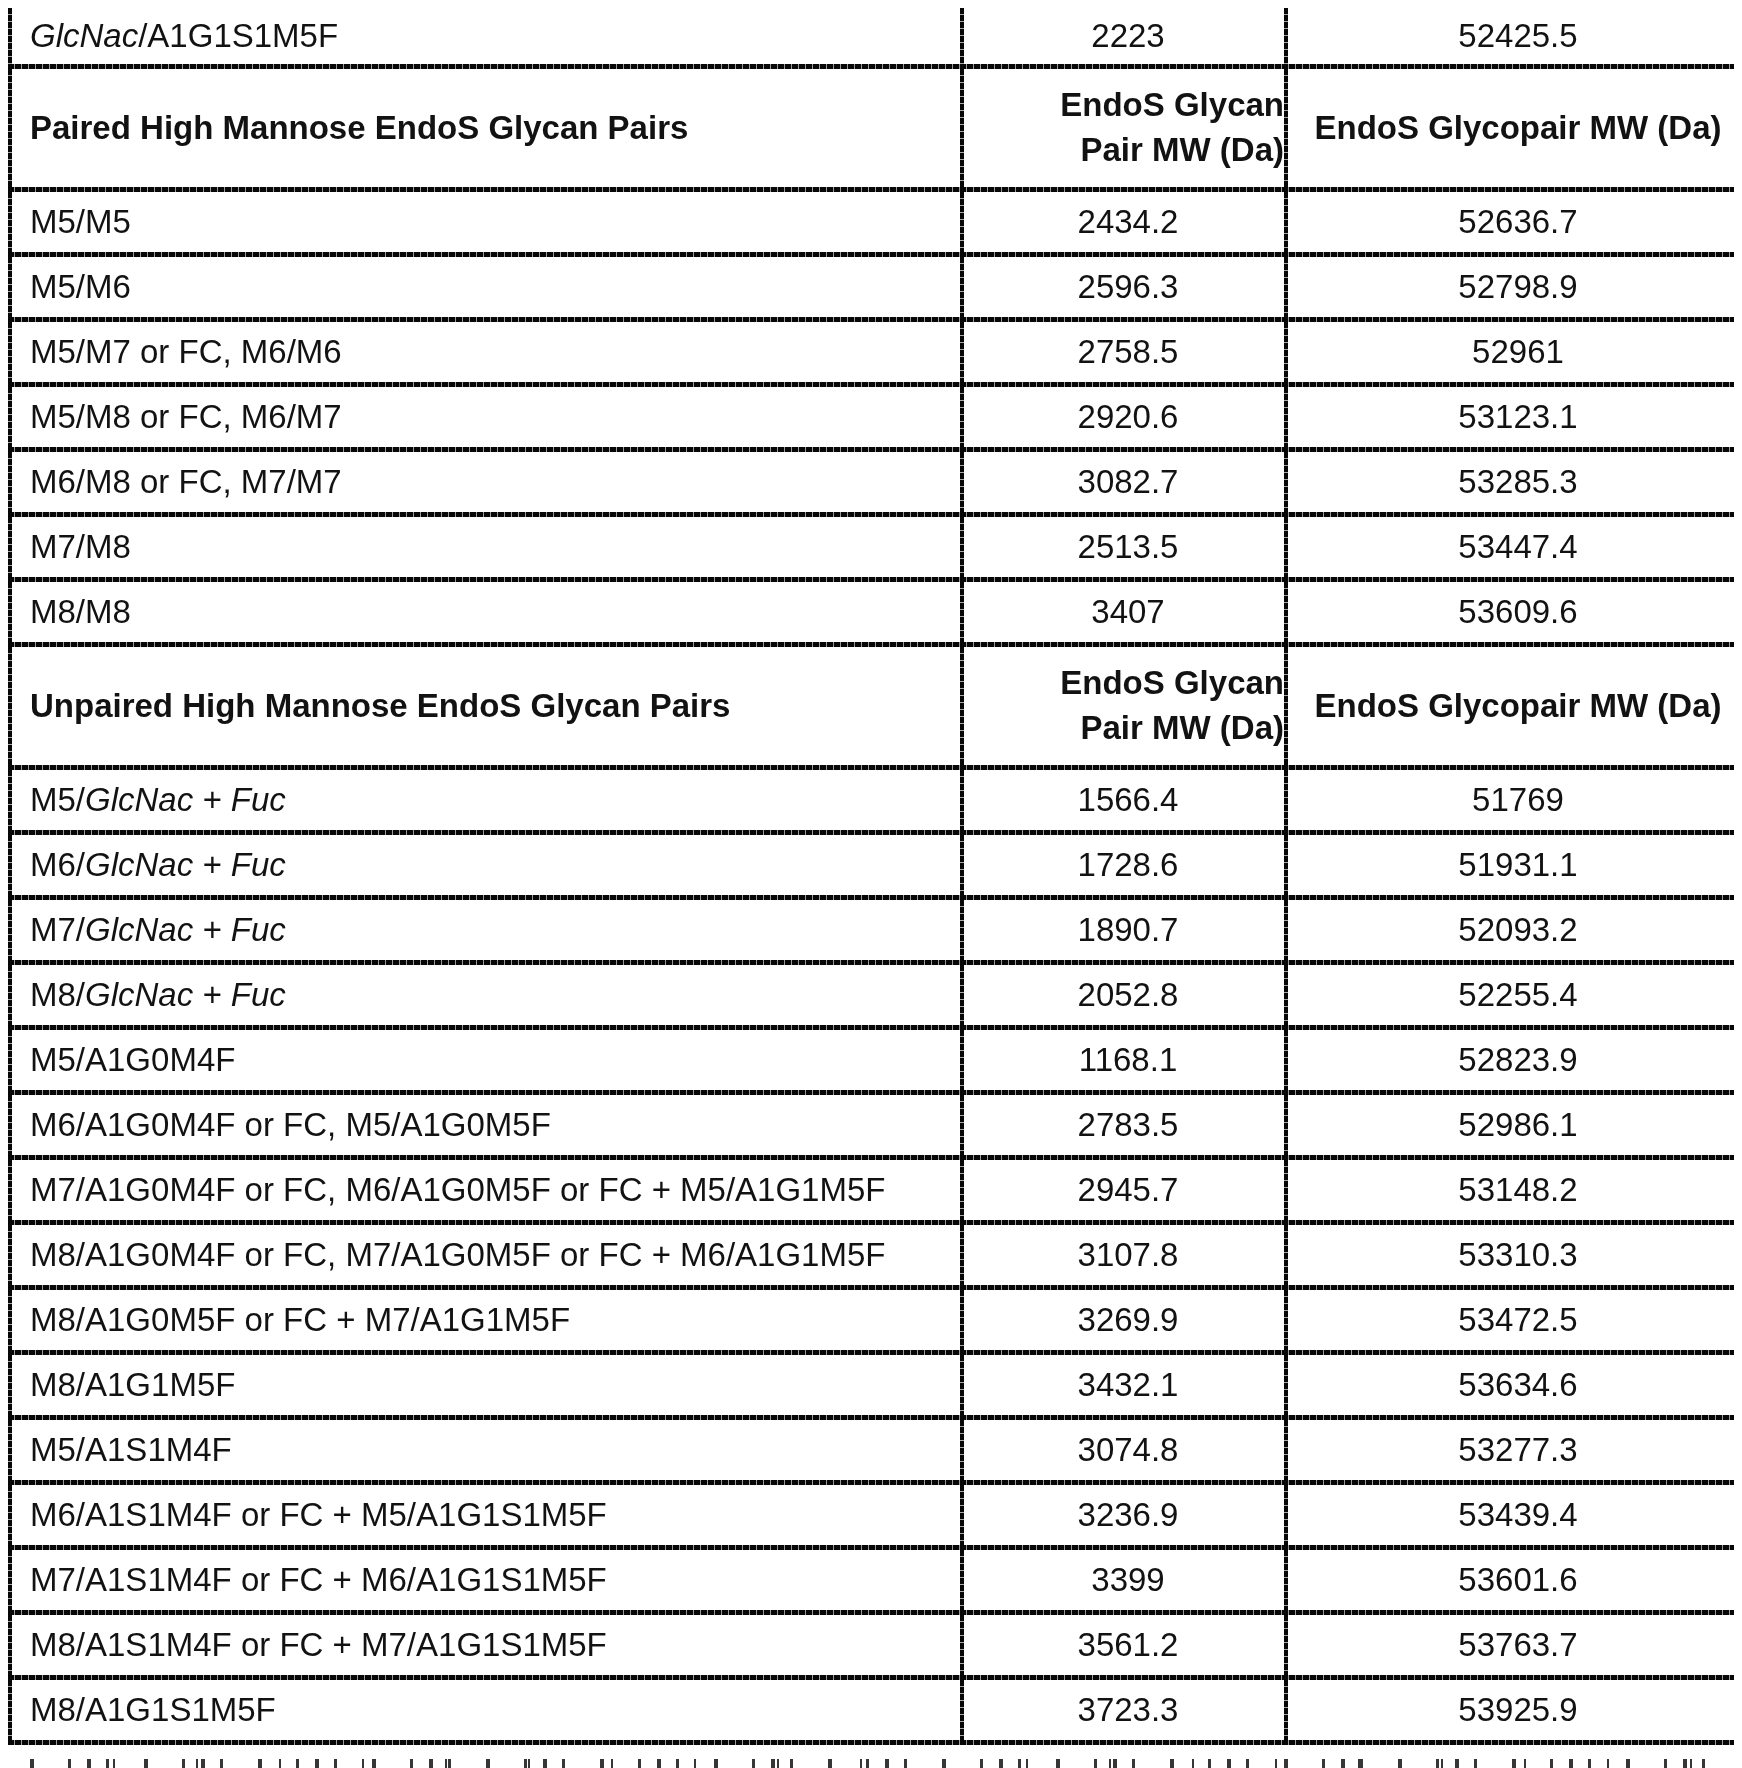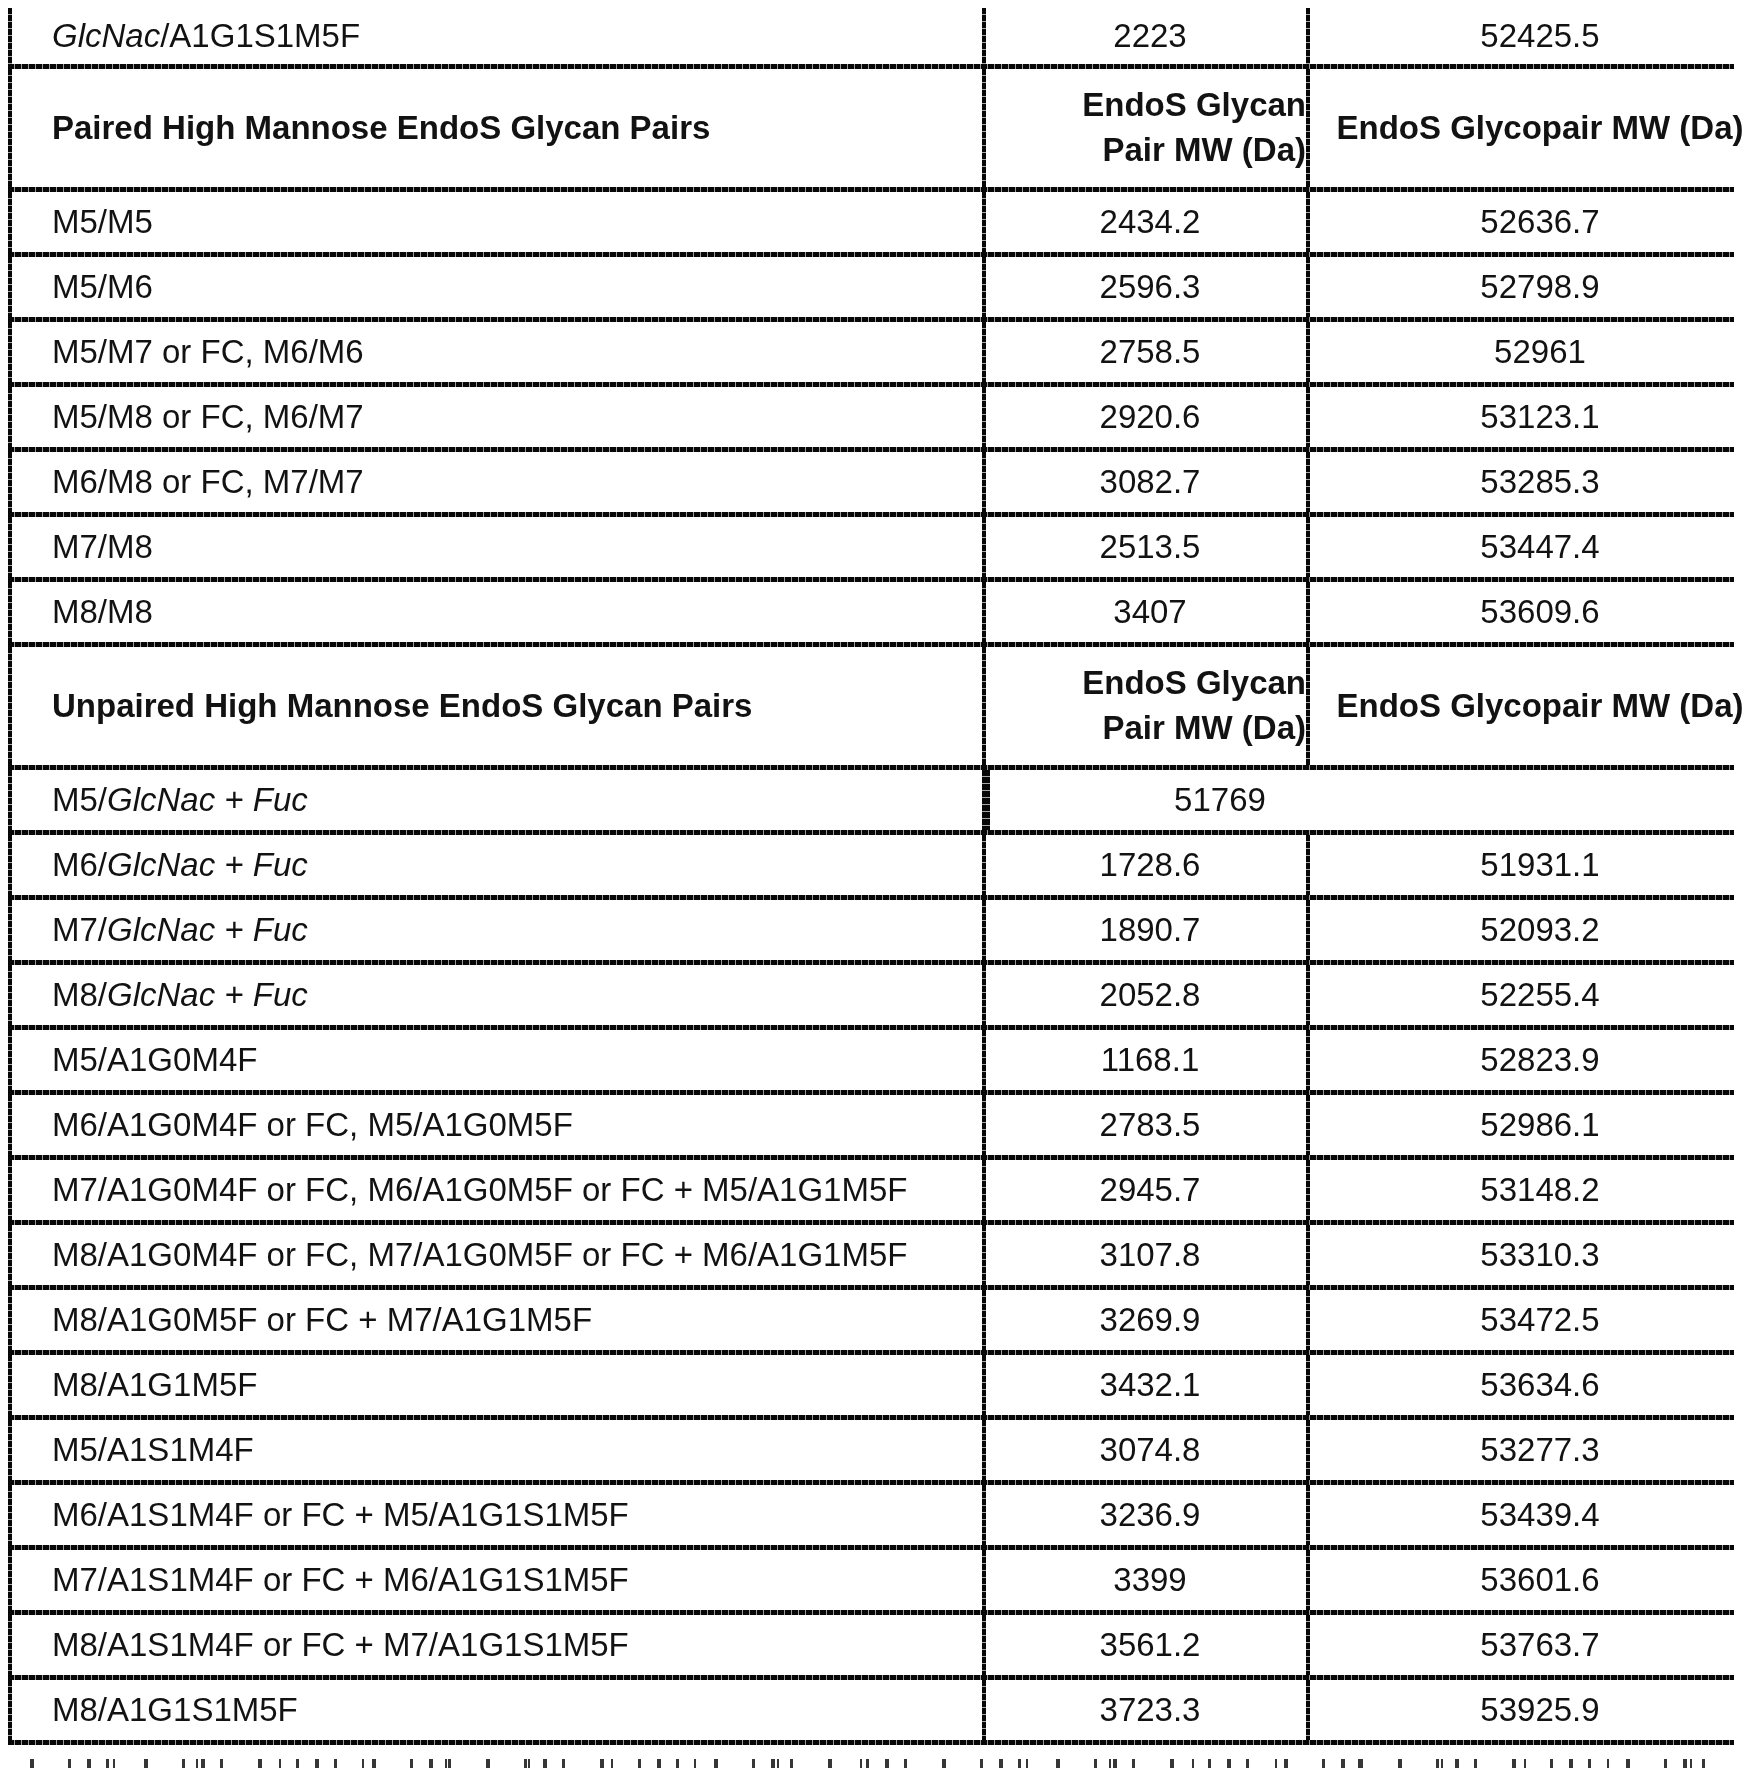--- a/index.html
+++ b/index.html
@@ -35,21 +35,21 @@
     width: 4px;
     flex: 0 0 4px;
     background: repeating-linear-gradient(180deg, #070707 0 6px, #a8a8a8 6px 7px);
   }
   .cell {
     display: flex;
     align-items: center;
     overflow: hidden;
     background: #ffffff;
   }
-  .c1 { flex: 0 0 930px; width: 930px; padding-left: 40px; justify-content: flex-start; text-align: left; }
+  .c1 { flex: 0 0 930px; width: 930px; padding-left: 18px; justify-content: flex-start; text-align: left; }
   .c2 { flex: 0 0 312px; width: 312px; justify-content: center; text-align: center; margin-left: 8px; }
   .c3 { flex: 0 0 460px; width: 460px; justify-content: center; text-align: center; }
   .r-reg .cell { height: 60px; }
   .r-top .cell { height: 56px; }
   .r-hdr .cell { height: 118px; font-weight: bold; }
   .cell, .cell span, .cell i {
     font-size: 33px;
     letter-spacing: 0px;
     white-space: nowrap;
     color: #121212;
@@ -192,20 +192,21 @@
         <div class="cell c3">EndoS Glycopair MW (Da)</div>
       </div>
       <div class="hsep"></div>
       <div class="row r-reg">
         <div class="vsep"></div>
         <div class="cell c1">
           <span>M5/</span>
           <i class="gl">GlcNac + Fuc</i>
         </div>
         <div class="vsep"></div>
+        <div class="cell c2">1566.4</div>
         <div class="vsep"></div>
         <div class="cell c3">51769</div>
       </div>
       <div class="hsep"></div>
       <div class="row r-reg">
         <div class="vsep"></div>
         <div class="cell c1">
           <span>M6/</span>
           <i class="gl">GlcNac + Fuc</i>
         </div>

